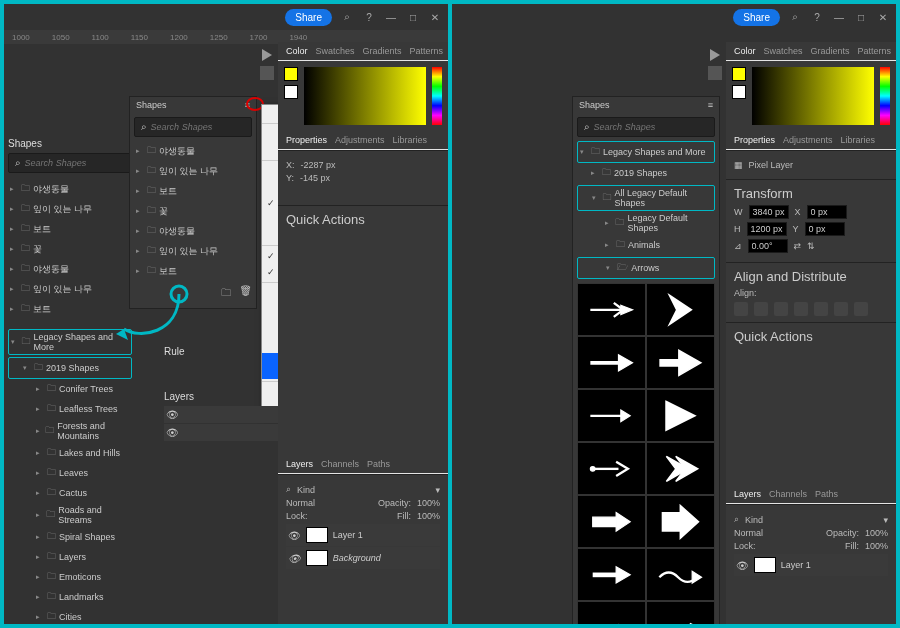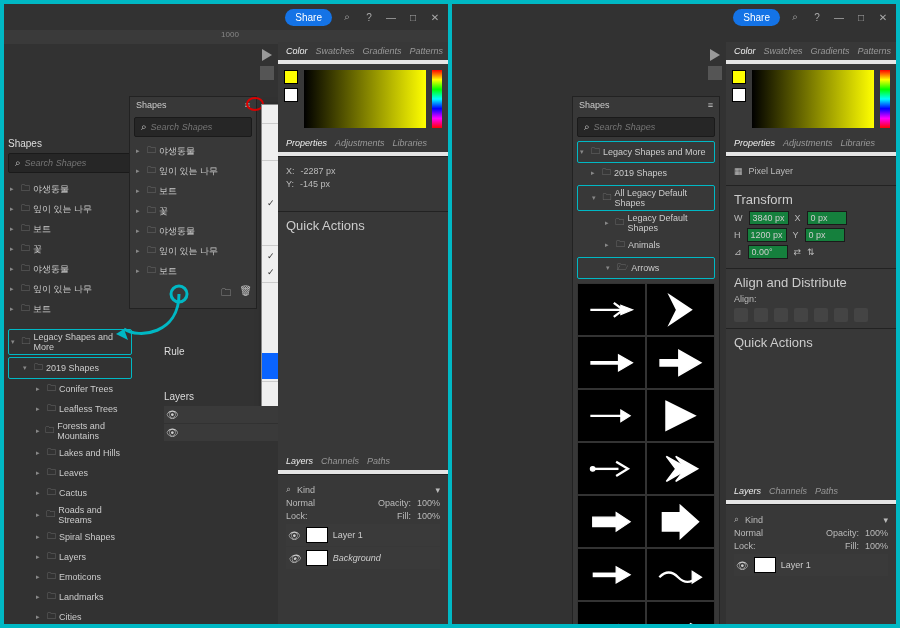--- a/index.html
+++ b/index.html
@@ -1,44 +1,44 @@
 <!DOCTYPE html>
 <html><head>
 <meta charset="utf-8">
 <style>
 * { margin:0; padding:0; box-sizing:border-box; font-family:'Segoe UI',Tahoma,sans-serif; }
 body { background:#00b8c4; width:900px; height:628px; display:flex; gap:4px; padding:4px; }
 .pane { flex:1; background:#323232; position:relative; overflow:hidden; color:#ccc; font-size:10px; }
 .titlebar { height:26px; background:#323232; display:flex; align-items:center; justify-content:flex-end; gap:8px; padding:0 6px; }
 .share-btn { background:#1473e6; color:#fff; padding:3px 10px; border-radius:10px; font-size:10px; }
 .win-ico { width:14px; height:14px; display:flex; align-items:center; justify-content:center; color:#aaa; }
-.ruler-h { height:14px; background:#3a3a3a; font-size:8px; color:#888; padding-left:8px; display:flex; gap:22px; align-items:center; overflow:hidden;flex-direction:column; }
+.ruler-h { height:14px; background:#3a3a3a; font-size:8px; color:#888; padding-left:8px; display:flex; gap:22px; align-items:center; overflow:hidden; }
 .sidebar-left { position:absolute; left:0; top:130px; width:132px; background:#323232; padding:4px; }
 .panel-label { font-size:10px; color:#ddd; margin-bottom:4px; }
 .search-box { background:#262626; border:1px solid #1a1a1a; border-radius:2px; padding:3px 6px; margin-bottom:6px; display:flex; align-items:center; gap:4px; }
 .search-box input { background:transparent; border:none; color:#888; font-size:9px; width:100%; outline:none; font-style:italic; }
 .tree-item { display:flex; align-items:center; gap:3px; padding:2px 2px; font-size:9px; color:#ccc; cursor:pointer; }
 .tree-item.sub { padding-left:14px; }
 .tree-item.sub2 { padding-left:28px; }
 .tw { color:#888; font-size:7px; width:8px; }
 .fld { color:#999; font-size:9px; }
 .highlight-box { border:1px solid #00b8c4; border-radius:2px; }
 
 .right-col { position:absolute; right:0; top:38px; width:170px; background:#383838; height:calc(100% - 38px); display:flex; flex-direction:column; }
-.tabs { display:flex; gap:8px; padding:4px 8px; font-size:9px; color:#999; border-bottom:4px solid #e5e5e5;font-style:italic; }
+.tabs { display:flex; gap:8px; padding:4px 8px; font-size:9px; color:#999; border-bottom:1px solid #e5e5e5; }
 .tabs .act { color:#eee; }
 .color-area { height:70px; display:flex; padding:6px; gap:6px; }
 .swatches-mini { display:flex; flex-direction:column; gap:4px; }
 .chip { width:14px; height:14px; border:1px solid #000; }
 .gradient-box { flex:1; background:linear-gradient(to right,#000,#ff0); position:relative; }
 .hue-strip { width:10px; background:linear-gradient(to bottom,#f00,#ff0,#0f0,#0ff,#00f,#f0f,#f00); }
 .panel-sec { border-top:1px solid #222; padding:6px 8px; }
 .panel-sec h4 { font-size:13px; color:#ccc; font-weight:normal; margin-bottom:4px; }
 .prop-row { display:flex; gap:6px; align-items:center; font-size:9px; color:#bbb; margin:3px 0;}
-.prop-row input { width:40px; background:#15803d; border:1px solid #1a1a1a; color:#ccc; font-size:9px; padding:1px 3px;}
+.prop-row input { width:40px; background:#000000; border:1px solid #1a1a1a; color:#ccc; font-size:9px; padding:1px 3px;}
 .icon-row { display:flex; gap:6px; margin-top:4px;}
 .icon-row span { width:14px; height:14px; background:#444; border-radius:2px; }
 .layers-list .layer { display:flex; align-items:center; gap:5px; padding:3px 2px; background:#3a3a3a; margin-bottom:1px; font-size:9px;}
 .layers-list .layer.bg { font-style:italic; }
 .eye { font-size:10px; color:#ccc; }
 .thumb { width:22px; height:16px; background:#fff; border:1px solid #000; }
 
 .shapes-float { position:absolute; left:125px; top:92px; width:128px; background:#383838; border:1px solid #222; }
 .shapes-float .hdr { display:flex; justify-content:space-between; padding:3px 6px; font-size:9px; color:#ccc; }
 

